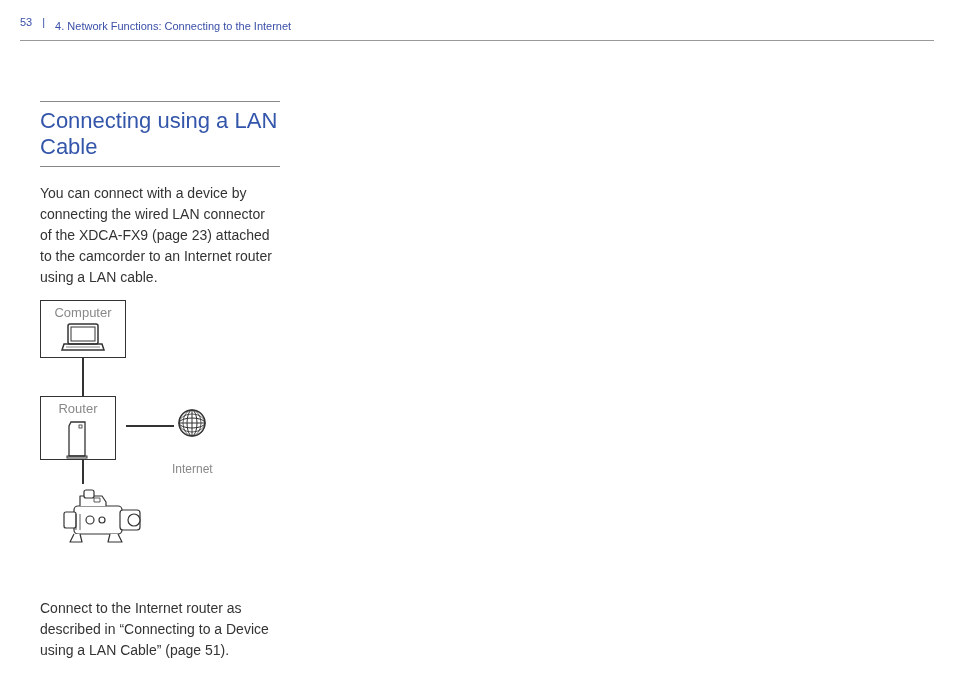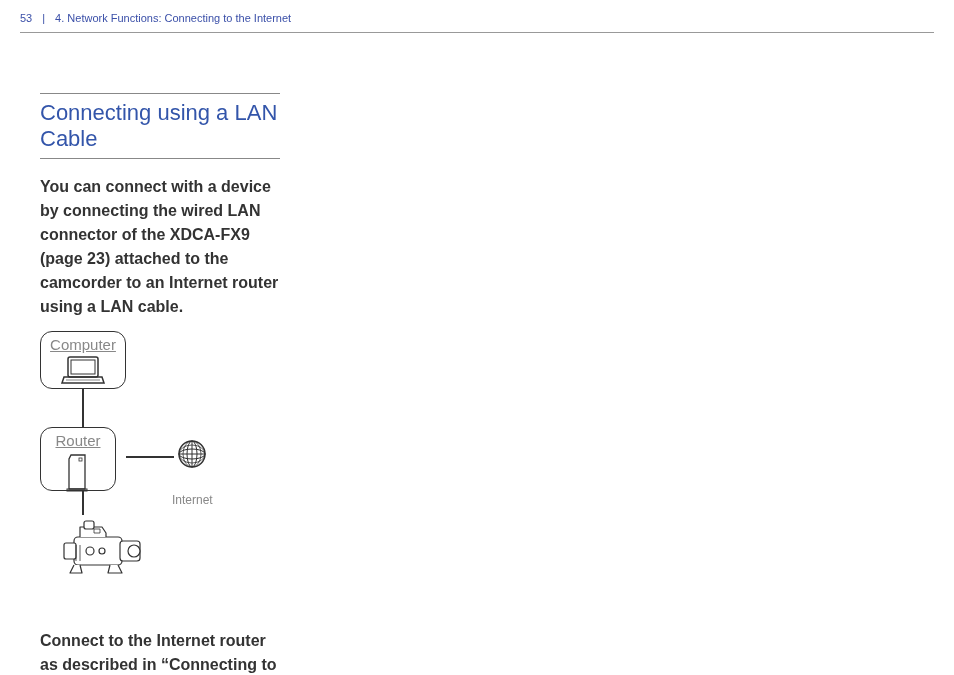--- a/index.html
+++ b/index.html
@@ -19,20 +19,21 @@
     font-size: 11px;
   }
   .page-num {
     color: #3a4fa8;
   }
   .header-sep {
     color: #3a4fa8;
   }
   .header-title {
     color: #3a4fa8;
+    margin-top: 8px;
   }
   .header-rule {
     margin: 0 20px 0 20px;
     height: 1px;
     background: #999;
   }
   .content {
     padding: 60px 0 0 40px;
     width: 280px;
   }
@@ -40,41 +41,39 @@
     color: #3355aa;
     font-size: 22px;
     font-weight: 400;
     padding-bottom: 6px;
     border-top: 1px solid #888;
     border-bottom: 1px solid #888;
     padding-top: 6px;
     margin-bottom: 16px;
   }
   .body-text {
-    font-size: 16px;
+    font-size: 14px;
     color: #333;
     line-height: 1.5;
     margin-bottom: 12px;
-    font-weight: bold;
   }
   .diagram {
     position: relative;
     height: 290px;
     margin-bottom: 8px;
   }
   .box {
     position: absolute;
     border: 1.5px solid #333;
-    border-radius: 12px;
+    border-radius: 0;
     background: #fff;
     text-align: center;
-    font-size: 15px;
+    font-size: 13px;
     color: #888;
     padding-top: 4px;
-    text-decoration: underline;
   }
   .box-computer {
     left: 0;
     top: 0;
     width: 86px;
     height: 58px;
   }
   .box-router {
     left: 0;
     top: 96px;
@@ -193,14 +192,14 @@
         <circle cx="40" cy="36" r="4"></circle>
         <circle cx="52" cy="36" r="3"></circle>
         <line x1="26" y1="30" x2="26" y2="46" stroke-width="0.8"></line>
         <line x1="30" y1="30" x2="30" y2="46" stroke-width="0.8"></line>
         <rect x="44" y="14" width="6" height="4" stroke-width="0.8"></rect>
       </g>
     </svg>
 
   </div>
 
-  <p class="body-text">Connect to the Internet router as described in “Connecting to a Device using a LAN Cable” (page 90).</p>
+  <p class="body-text">Connect to the Internet router as described in “Connecting to a Device using a LAN Cable” (page 51).</p>
 </div>
 
 </body></html>

